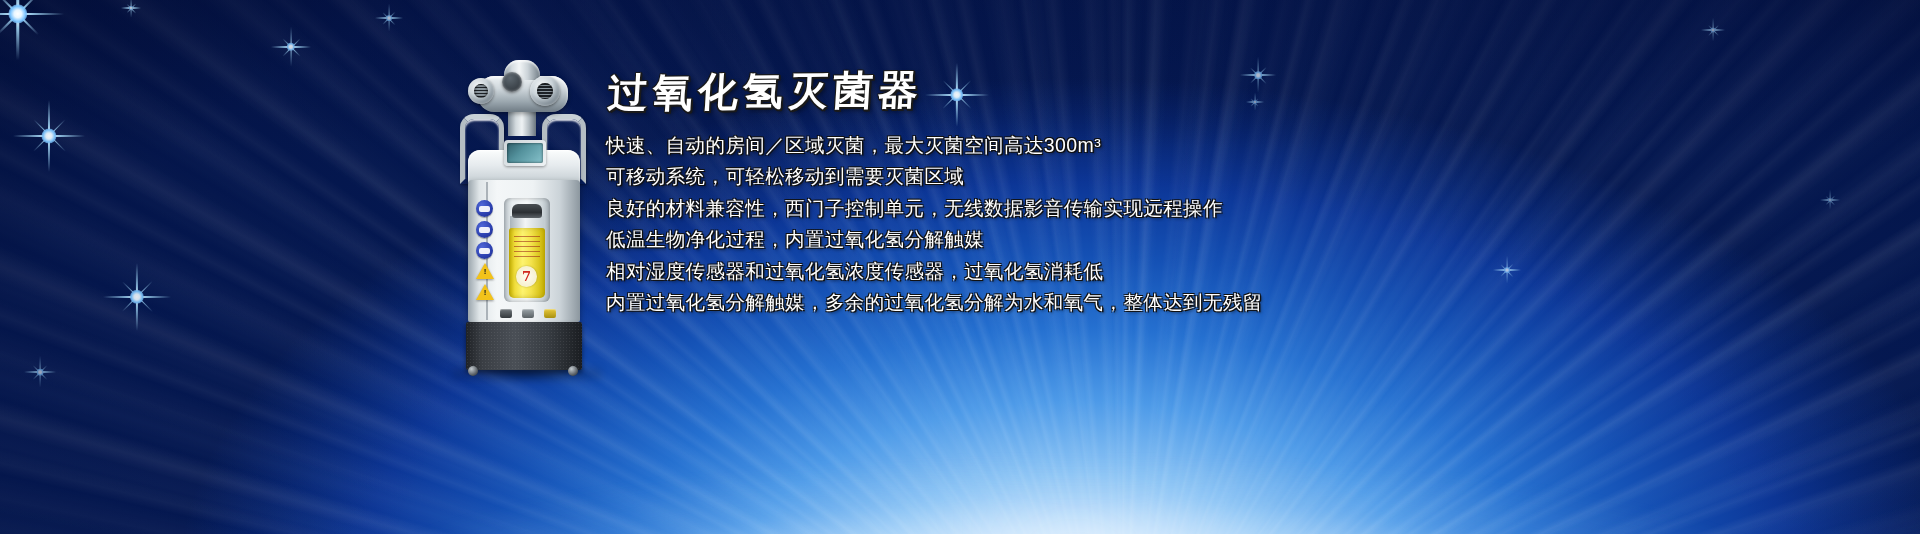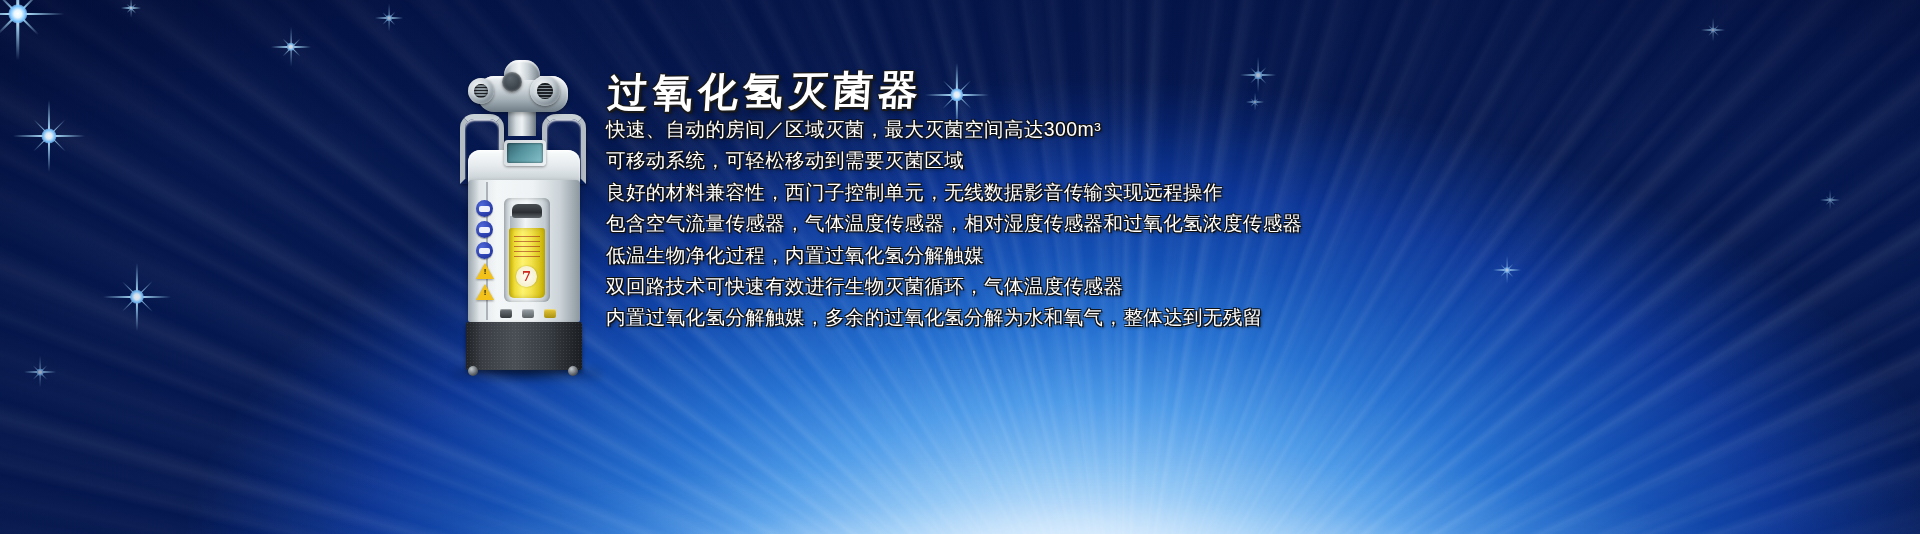--- a/index.html
+++ b/index.html
@@ -129,20 +129,21 @@
       1px -1px 0 #1a1a1a, -1px 1px 0 #1a1a1a,
       2px 0 0 #1a1a1a, 0 2px 0 #1a1a1a,
       3px 3px 5px rgba(0,0,0,0.55);
     transform: skewX(-4deg) rotate(-0.6deg);
   }
 
   
   .features {
     position: absolute;
     white-space: nowrap;
+    margin-top: 16px;
   }
   .feat {
     color: #ffffff;
     font-size: 19.5px;
     line-height: 31.4px;
     letter-spacing: 0.4px;
     white-space: nowrap;
     text-shadow:
       1.4px 1.4px 0 #111111,
       -1px -1px 0 #111111,
@@ -563,19 +564,18 @@
     <div class="caster cl"></div>
     <div class="caster cr"></div>
   </div>
 
   <h1 class="title" id="banner-title" style="left: 608px; top: 64px; font-size: 40px; margin: 0px;">过氧化氢灭菌器</h1>
 
   <div class="features" id="feature-list" style="left: 606px; top: 114px;">
       <div class="feat">快速、自动的房间／区域灭菌，最大灭菌空间高达300m³</div>
       <div class="feat">可移动系统，可轻松移动到需要灭菌区域</div>
       <div class="feat">良好的材料兼容性，西门子控制单元，无线数据影音传输实现远程操作</div>
-      <div class="feat">包含空气流量传感器，气体温度传感器，相对湿度传感器和过氧化氢浓度传感器</div>
       <div class="feat">低温生物净化过程，内置过氧化氢分解触媒</div>
-      <div class="feat">双回路技术可快速有效进行生物灭菌循环，气体温度传感器</div>
+      <div class="feat">相对湿度传感器和过氧化氢浓度传感器，过氧化氢消耗低</div>
       <div class="feat">内置过氧化氢分解触媒，多余的过氧化氢分解为水和氧气，整体达到无残留</div>
     </div>
 
 </div>
 
 </body></html>

